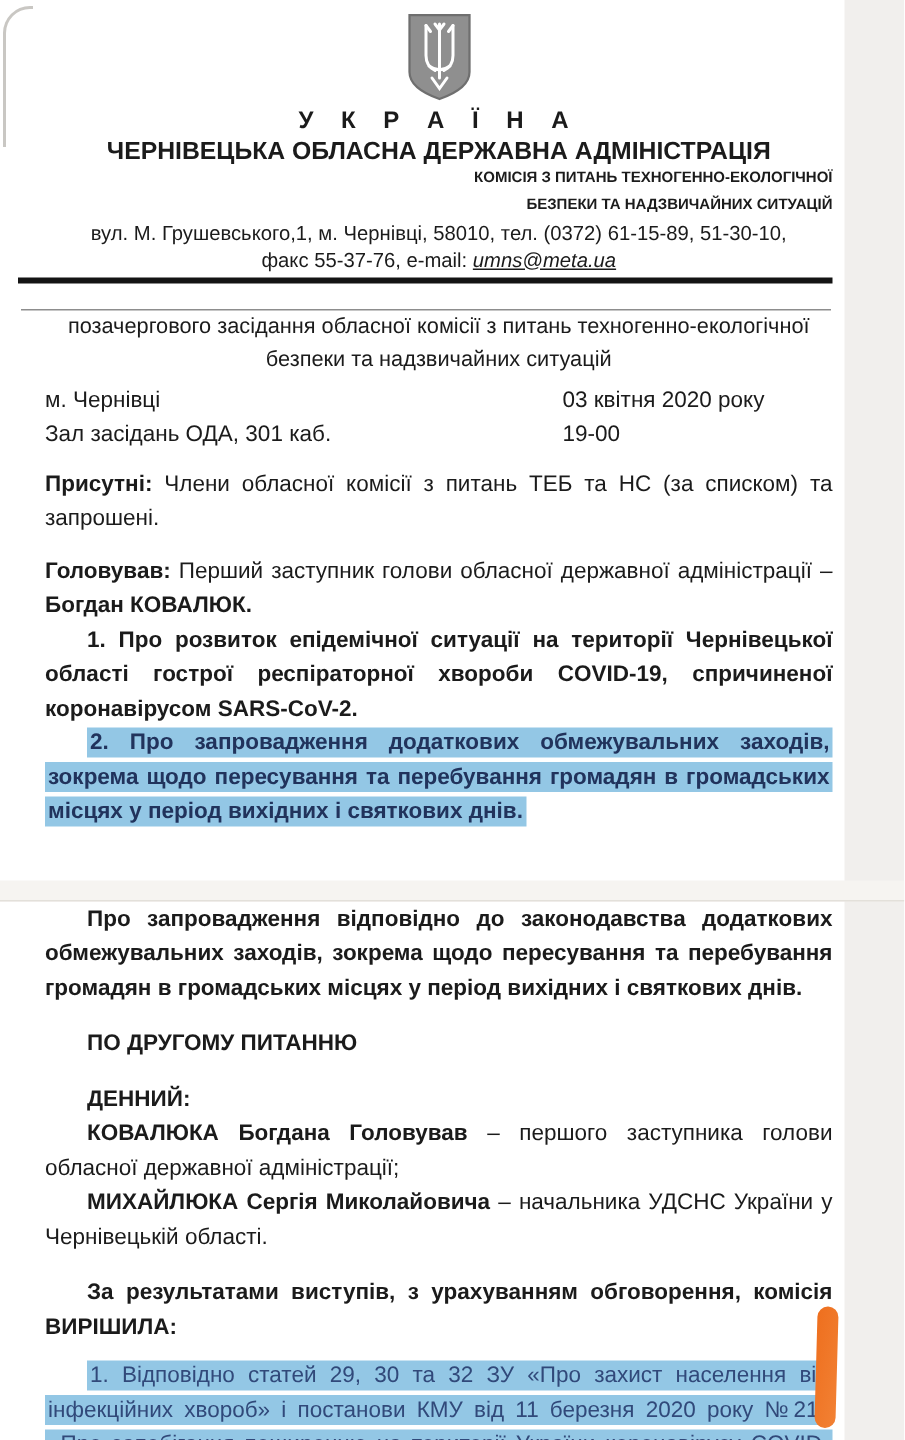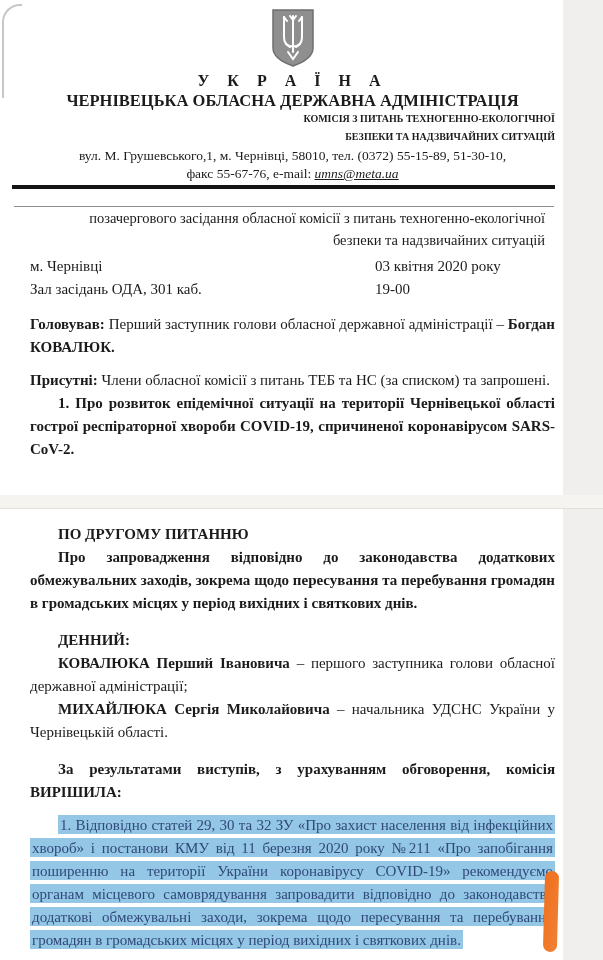--- a/index.html
+++ b/index.html
@@ -1,41 +1,41 @@
 <!DOCTYPE html>
 <html><head>
 <meta charset="utf-8">
 <style>
   * { margin:0; padding:0; box-sizing:border-box; }
   html,body { background:#ffffff; }
   .canvas {
     position:relative; width:603px; height:960px; overflow:hidden;
     background:#ffffff; color:#1b1b1b;
-    font-family:Liberation Serif, serif; font-size:15px; line-height:1.5;
+    font-family:Liberation Sans, sans-serif; font-size:15px; line-height:1.5;
   }
   .right-strip { position:absolute; right:0; top:0; width:40px; height:100%; background:#f1efed; }
   .corner-arc {
     position:absolute; left:2px; top:4px; width:20px; height:94px;
     border-left:2.5px solid #c9c7c3; border-top:2.5px solid #c9c7c3;
     border-top-left-radius:18px;
   }
   .doc { position:absolute; left:0; top:0; width:563px; padding:8px 8px 0 30px; }
 
   .emblem-wrap { text-align:center; height:62px; }
   .country { text-align:center; font-weight:bold; font-size:16px; letter-spacing:7px; line-height:18px; margin-top:2px; }
   .org1 { text-align:center; font-weight:bold; font-size:16.5px; line-height:18px; margin-top:2px; }
   .org2, .org3 { text-align:right; font-weight:bold; font-size:10px; line-height:18px; }
   .addr { text-align:center; font-size:13.5px; line-height:15.5px; margin-top:2px; }
   .email { font-style:italic; text-decoration:underline; }
 
   .rule-thick { height:3.5px; background:#141414; margin:4px 0 0 -18px; width:543px; }
   .rule-thin  { height:1.3px; background:#8d8d8d; margin:17px 0 0 -16px; width:540px; }
 
   .proto-title { text-align:center; font-weight:bold; font-size:15.5px; margin-top:8px; line-height:20px; }
-  .proto-sub { text-align:right; font-size:14.5px; line-height:22px; max-width:505px; margin:0 auto; }
+  .proto-sub { text-align:center; font-size:14.5px; line-height:22px; max-width:505px; margin:0 auto; }
 
   .meta { display:grid; grid-template-columns:1fr 180px; margin-top:4px; line-height:23px; }
 
   p.body { text-align:justify; line-height:23px; }
   .mt10 { margin-top:10px; } .mt12 { margin-top:12px; } .mt14 { margin-top:14px; }
   .indent { text-indent:28px; }
   .bold { font-weight:bold; }
 
   .agenda-head { text-align:center; font-weight:bold; margin-top:5px; line-height:23px; }
 
@@ -71,49 +71,50 @@
           <path d="M18,44 l5,7 l5,-7"></path>
           <path d="M14,9 l3,4 M32,9 l-3,4 M20,8 l3,4 l3,-4"></path>
           <path d="M16,36 q7,5 14,0"></path>
         </g>
       </svg>
     </div>
     <div class="country">У К Р А Ї Н А</div>
     <div class="org1">ЧЕРНІВЕЦЬКА ОБЛАСНА ДЕРЖАВНА АДМІНІСТРАЦІЯ</div>
     <div class="org2">КОМІСІЯ З ПИТАНЬ ТЕХНОГЕННО-ЕКОЛОГІЧНОЇ</div>
     <div class="org3">БЕЗПЕКИ ТА НАДЗВИЧАЙНИХ СИТУАЦІЙ</div>
-    <div class="addr">вул. М. Грушевського,1, м. Чернівці, 58010,  тел. (0372)  55-15-89, 51-30-10,</div>
-    <div class="addr"><span>факс 55-67-76, e-mail: </span><span class="email">umns@meta.ua</span></div>
+    <div class="addr">вул. М. Грушевського,1, м. Чернівці, 58010,  тел. (0372)  61-15-89, 51-30-10,</div>
+    <div class="addr"><span>факс 55-37-76, e-mail: </span><span class="email">umns@meta.ua</span></div>
 
     <div class="rule-thick"></div>
     <div class="rule-thin"></div>
 
     <div class="proto-sub">позачергового засідання обласної комісії з питань техногенно-екологічної безпеки та надзвичайних ситуацій</div>
 
     <div class="meta">
       <span>м. Чернівці</span>
       <span>03 квітня 2020 року</span>
       <span>Зал засідань ОДА, 301 каб.</span>
       <span>19-00</span>
     </div>
 
+    <p class="body mt10"><b>Присутні:</b><span> Члени обласної комісії з питань ТЕБ та НС (за списком) та запрошені.</span></p>
+
     <p class="body mt12"><b>Головував:</b><span> Перший заступник голови обласної державної адміністрації – </span><b>Богдан КОВАЛЮК.</b></p>
 
-    <p class="body mt10"><b>Присутні:</b><span> Члени обласної комісії з питань ТЕБ та НС (за списком) та запрошені.</span></p>
-
     <p class="body bold indent">1. Про розвиток епідемічної ситуації на території Чернівецької області гострої респіраторної хвороби COVID-19, спричиненої коронавірусом SARS-CoV-2.</p>
+    <p class="body bold indent"><span class="hl hl-navy">2. Про запровадження додаткових обмежувальних заходів, зокрема щодо пересування та перебування громадян в громадських місцях у період вихідних і святкових днів.</span></p>
 
     <div class="page-gap"></div>
     <div class="page-seam"></div>
 
+    <p class="body bold indent">Про запровадження відповідно до законодавства додаткових обмежувальних заходів, зокрема щодо пересування та перебування громадян в громадських місцях у період вихідних і святкових днів.</p>
     <p class="body bold indent mt14">ПО ДРУГОМУ ПИТАННЮ</p>
-    <p class="body bold indent">Про запровадження відповідно до законодавства додаткових обмежувальних заходів, зокрема щодо пересування та перебування громадян в громадських місцях у період вихідних і святкових днів.</p>
 
     <p class="body bold indent mt14">ДЕННИЙ:</p>
-    <p class="body indent"><b>КОВАЛЮКА Перший Івановича</b><span> – першого заступника голови обласної державної адміністрації;</span></p>
+    <p class="body indent"><b>КОВАЛЮКА Богдана Головував</b><span> – першого заступника голови обласної державної адміністрації;</span></p>
     <p class="body indent"><b>МИХАЙЛЮКА Сергія Миколайовича</b><span> – начальника УДСНС України у Чернівецькій області.</span></p>
 
     <p class="body bold indent mt14">За результатами виступів, з урахуванням обговорення, комісія ВИРІШИЛА:</p>
 
     <p class="body indent mt10"><span class="hl hl-blue">1. Відповідно статей 29, 30 та 32 ЗУ «Про захист населення від інфекційних хвороб» і постанови КМУ від 11 березня 2020 року №211 «Про запобігання поширенню на території України коронавірусу COVID-19» рекомендуємо органам місцевого самоврядування запровадити відповідно до законодавства додаткові обмежувальні заходи, зокрема щодо пересування та перебування громадян в громадських місцях у період вихідних і святкових днів.</span></p>
 
   </div>
 
   <div class="orange-mark"></div>
   <div class="corner-arc"></div>

